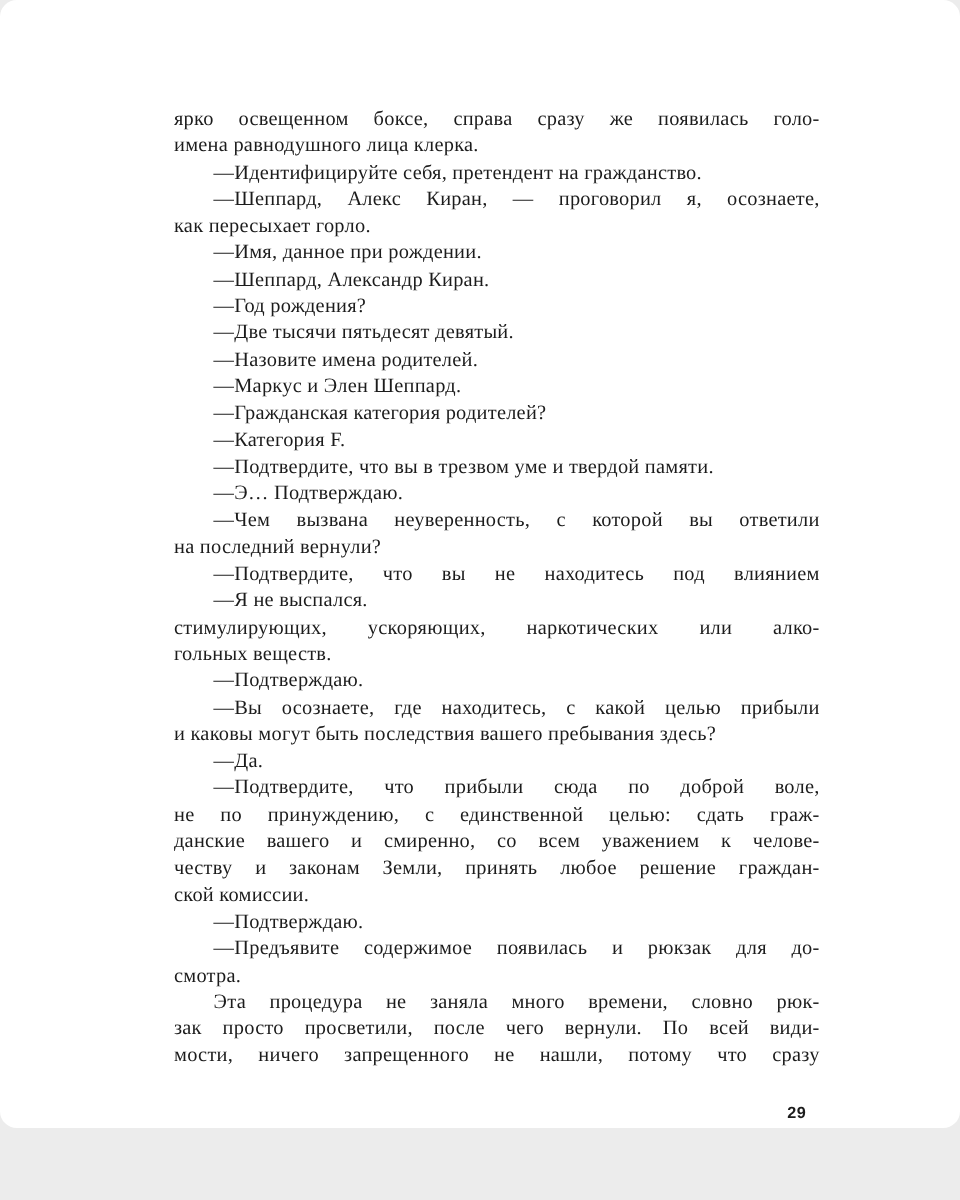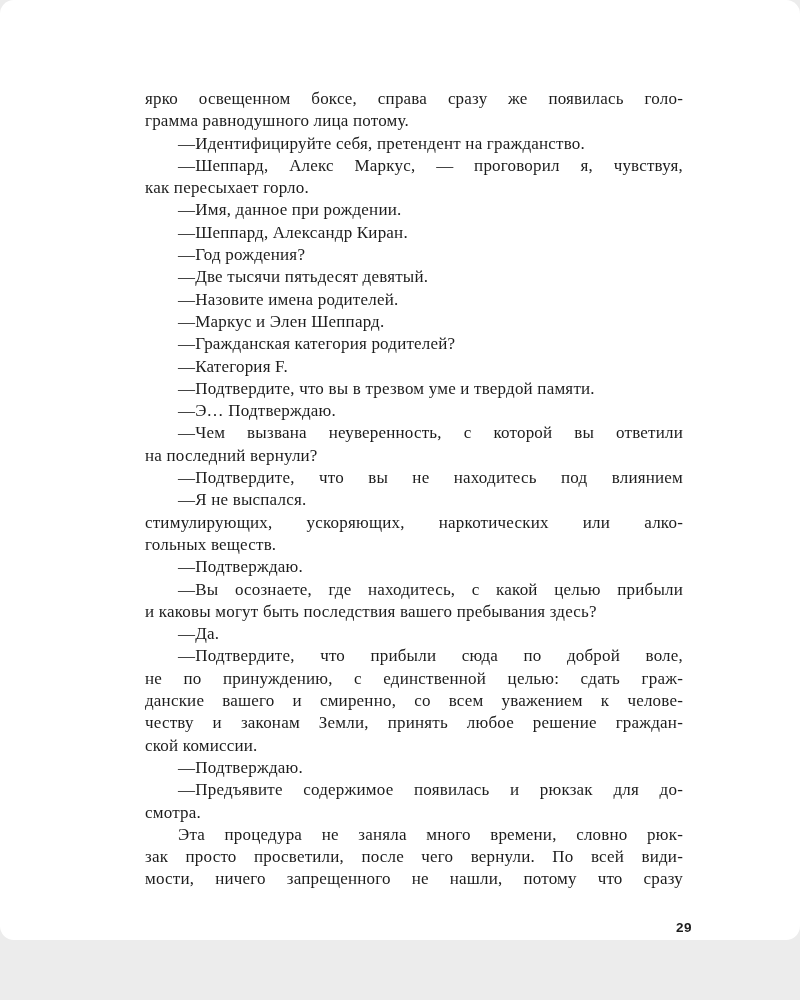--- a/index.html
+++ b/index.html
@@ -34,40 +34,40 @@
   }
   .line.just {
     text-align: justify;
     text-align-last: justify;
   }
   .line.indent {
     text-indent: 33px;
   }
   .page-number {
     position: absolute;
-    left: 154px;
+    left: 134px;
     top: 920px;
     width: 538px;
     text-align: right;
     font-weight: bold;
     font-size: 13.5px;
     letter-spacing: 0.5px;
     color: #1c1c1c;
     font-family: "Liberation Sans", sans-serif;
   }
 </style>
 </head>
 <body>
 
 <div class="page">
   <div class="text-block">
       <div class="line just">ярко освещенном боксе, справа сразу же появилась голо-</div>
-      <div class="line">грамма равнодушного лица потому.</div>
+      <div class="line">имена равнодушного лица клерка.</div>
       <div class="line indent">—Идентифицируйте себя, претендент на гражданство.</div>
-      <div class="line just indent">—Шеппард, Алекс Маркус, — проговорил я, чувствуя,</div>
+      <div class="line just indent">—Шеппард, Алекс Киран, — проговорил я, осознаете,</div>
       <div class="line">как пересыхает горло.</div>
       <div class="line indent">—Имя, данное при рождении.</div>
       <div class="line indent">—Шеппард, Александр Киран.</div>
       <div class="line indent">—Год рождения?</div>
       <div class="line indent">—Две тысячи пятьдесят девятый.</div>
       <div class="line indent">—Назовите имена родителей.</div>
       <div class="line indent">—Маркус и Элен Шеппард.</div>
       <div class="line indent">—Гражданская категория родителей?</div>
       <div class="line indent">—Категория F.</div>
       <div class="line indent">—Подтвердите, что вы в трезвом уме и твердой памяти.</div>

